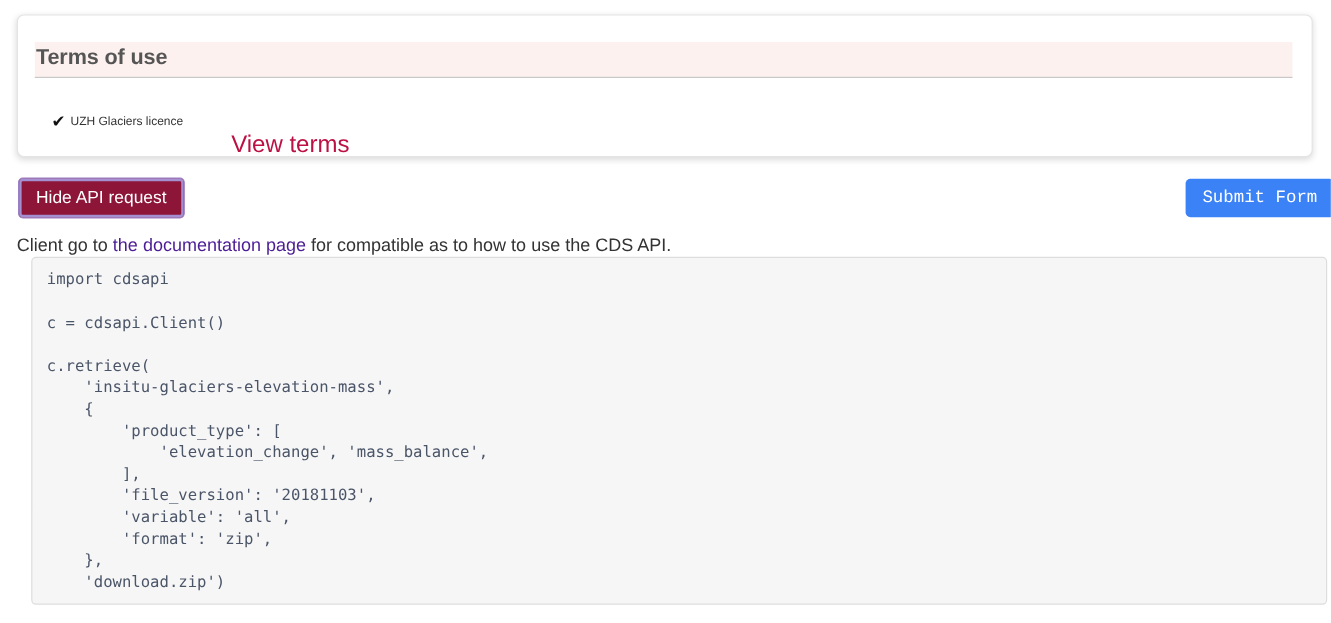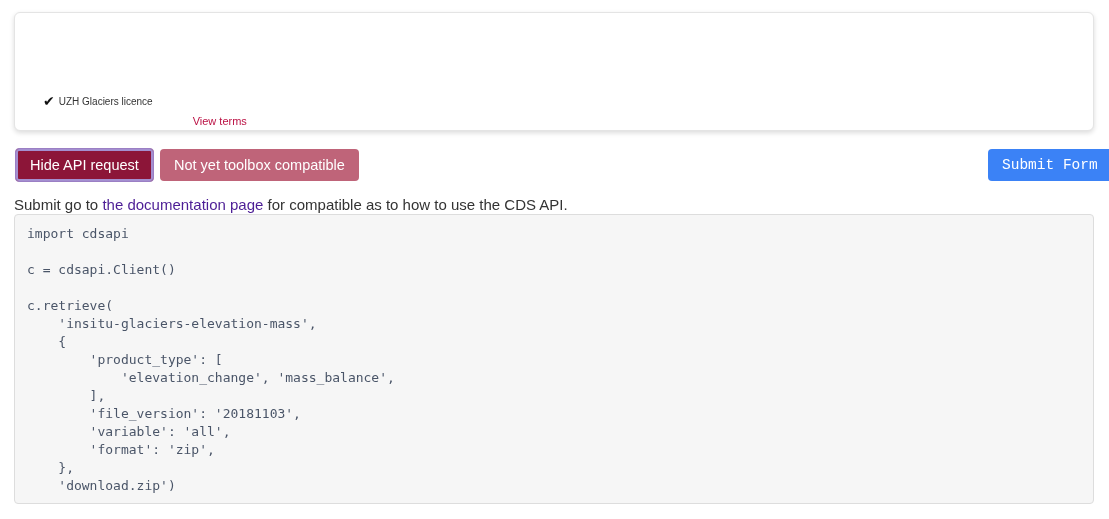--- a/index.html
+++ b/index.html
@@ -70,21 +70,21 @@
     color: #111111;
     line-height: 1;
     margin-right: 4px;
   }
   .licence-label {
     font-size: 10px;
     color: #333333;
   }
   .view-terms-link {
     margin-left: 40px;
-    font-size: 11px;
+    font-size: 20px;
     color: #bb1144;
     text-decoration: none;
     cursor: pointer;
     margin-top: 40px;
   }
 
   
   .button-row {
     position: absolute;
     left: 4px;
@@ -147,21 +147,21 @@
   }
   .doc-link {
     color: #4c1d95;
     text-decoration: none;
     cursor: pointer;
   }
 
   
   .code-block {
     position: absolute;
-    left: 14px;
+    left: 26px;
     top: 214px;
     width: 1080px;
     height: 290px;
     box-sizing: border-box;
     background: #f6f6f6;
     border: 1px solid #dddddd;
     border-radius: 4px;
     overflow: hidden;
   }
   .code-pre {
@@ -175,37 +175,39 @@
     tab-size: 4;
   }
 </style>
 </head>
 <body>
 
 <div class="page">
 
   <div class="terms-card">
 
+    <div class="terms-header">
+      <div class="terms-header-title">Terms of use</div>
+    </div>
 
     <div class="licence-row">
       <span class="check-icon">✔</span>
       <span class="licence-label">UZH Glaciers licence</span>
       <a class="view-terms-link">View terms</a>
     </div>
 
   </div>
 
   <div class="button-row">
     <button class="btn btn-hide-api">Hide API request</button>
-    <button class="btn btn-toolbox">Not yet toolbox compatible</button>
     <button class="btn btn-submit">Submit Form</button>
   </div>
 
   <div class="doc-line">
-    <span>Submit go to </span><a class="doc-link">the documentation page</a><span> for compatible as to how to use the CDS API.</span>
+    <span>Client go to </span><a class="doc-link">the documentation page</a><span> for compatible as to how to use the CDS API.</span>
   </div>
 
   <div class="code-block">
     <pre class="code-pre">import cdsapi
 
 c = cdsapi.Client()
 
 c.retrieve(
     'insitu-glaciers-elevation-mass',
     {

